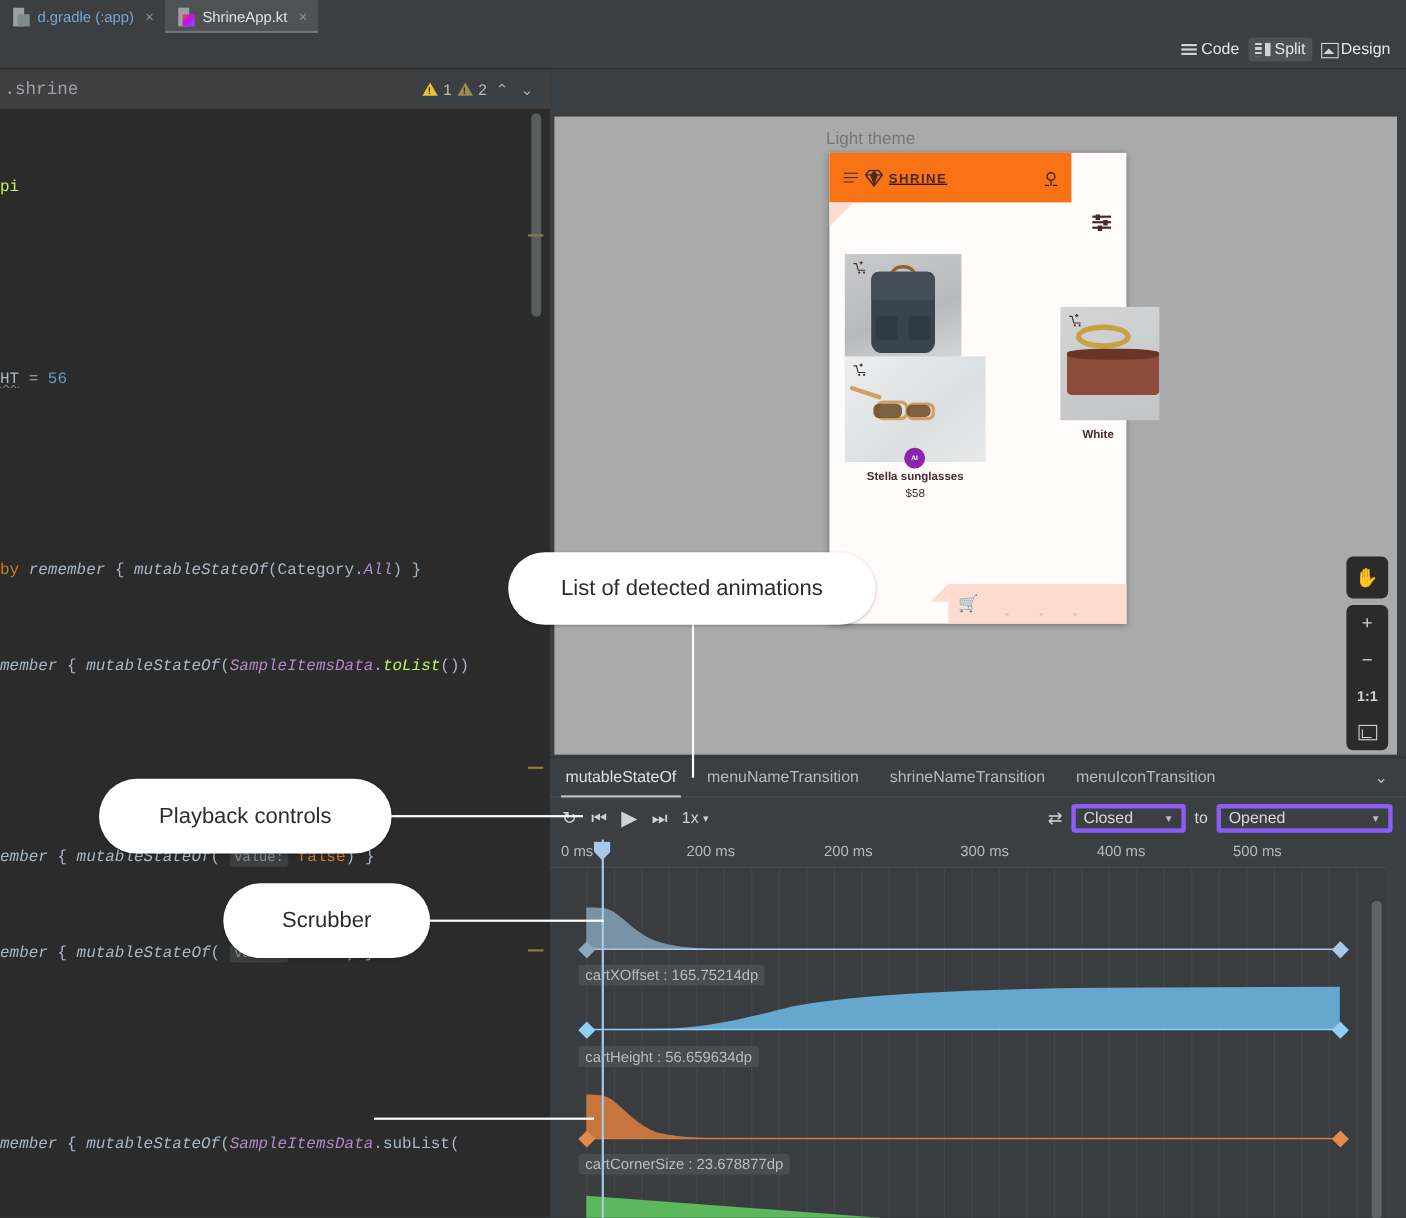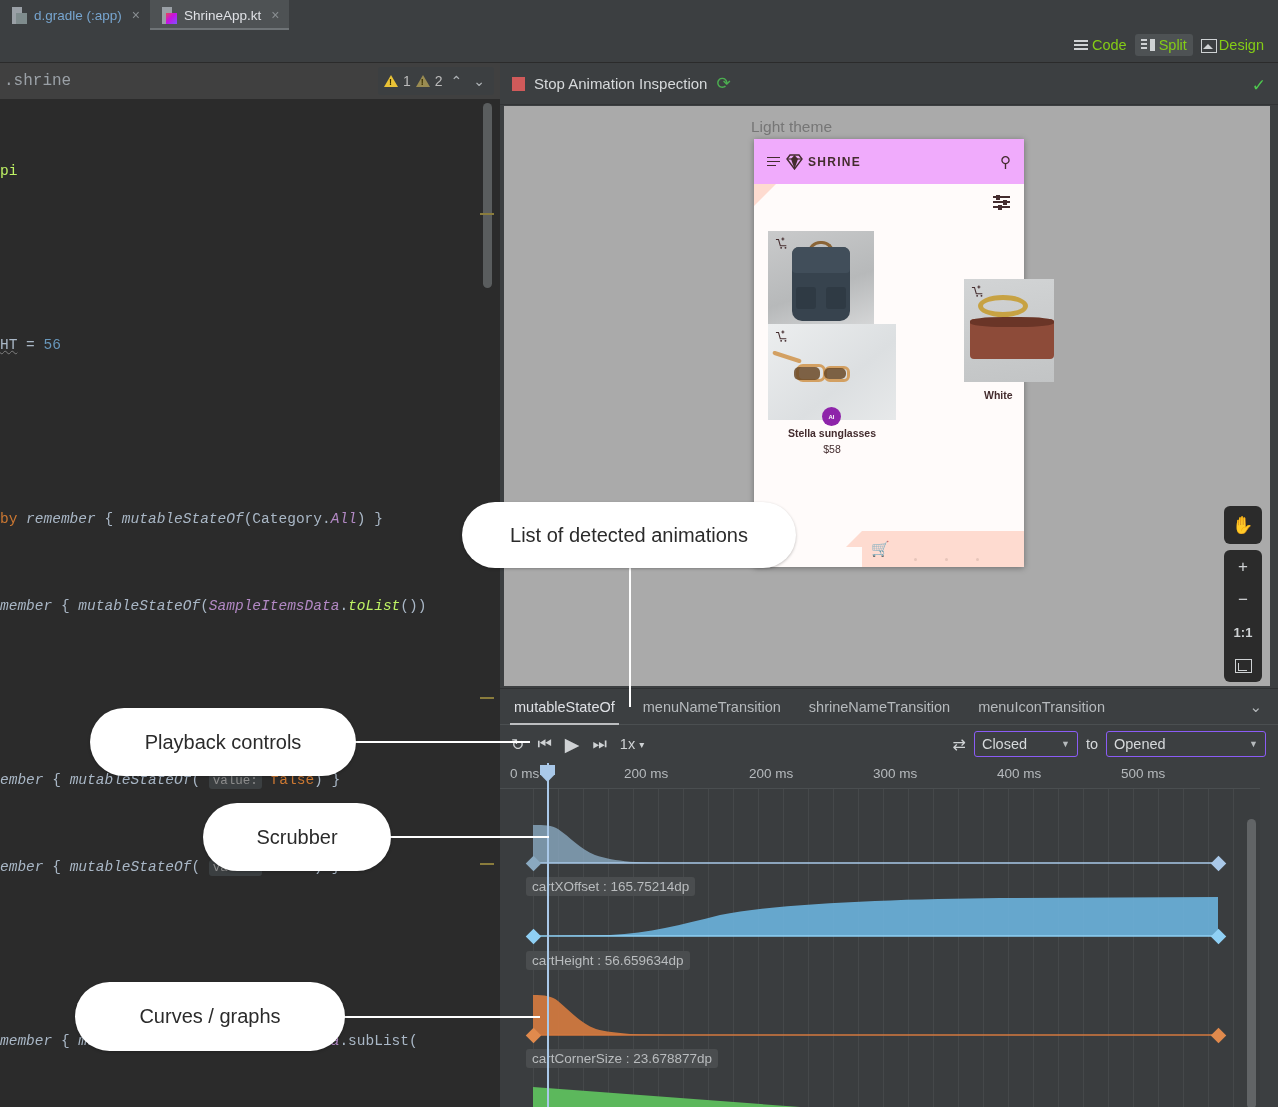--- a/index.html
+++ b/index.html
@@ -44,21 +44,21 @@
   .viewmodebar {
     position: absolute; left: 0; top: 30px; width: 1278px; height: 33px;
     background: #3c3f41; border-bottom: 1px solid #2b2b2b;
   }
   .viewmodes {
     position: absolute; right: 8px; top: 4px; display: flex; gap: 2px;
     align-items: center;
   }
   .vm {
     display: flex; align-items: center; gap: 4px; padding: 3px 6px;
-    font-size: 14.5px; color: #84cc16; border-radius: 3px;
+    font-size: 14.5px; color: #e5e5e5; border-radius: 3px;
   }
   .vm.sel { background: #4e5254; }
   .vm-ic { display:inline-block; width: 14px; height: 12px; position: relative; }
   .vm-ic.lines:before {
     content:""; position:absolute; left:0; top:1px; width:14px; height:2px;
     background:#cfd2d4; box-shadow: 0 4px 0 #cfd2d4, 0 8px 0 #cfd2d4;
   }
   .vm-ic.split:before {
     content:""; position:absolute; left:0; top:0; width:6px; height:12px;
     background: repeating-linear-gradient(#cfd2d4 0 2px, transparent 2px 4px);
@@ -148,23 +148,23 @@
   }
   .canvas-label {
     position: absolute; left: 247px; top: 12px; font-size: 15.5px; color: #767676;
   }
 
   .phone {
     position: absolute; left: 250px; top: 33px; width: 270px; height: 428px;
     background: #fffbfa; box-shadow: 0 1px 6px rgba(0,0,0,.35);
   }
   .appbar {
-    position: absolute; left:0; top:0; width: 270px; height: 45px;
-    background: #f0abfc;
-    display:flex; align-items:center; padding: 0 13px; gap: 6px;
+    position: absolute; left:0; top:0; width: 220px; height: 45px;
+    background: #f97316;
+    display:flex; align-items:center; padding: 0 13px; gap: 6px; text-decoration: underline;
   }
   .appbar .menu-ic { width: 13px; height: 10px; position: relative; }
   .appbar .menu-ic i {
     position:absolute; left:0; height:1.6px; background:#442c2e; display:block;
   }
   .appbar .menu-ic i:nth-child(1){ top:0; width:13px; }
   .appbar .menu-ic i:nth-child(2){ top:4px; width:13px; }
   .appbar .menu-ic i:nth-child(3){ top:8px; width:9px; }
   .diamond {
     width: 16px; height: 15px; position: relative;
@@ -257,21 +257,21 @@
   .playbar {
     position: absolute; left: 0; top: 36px; width: 778px; height: 38px;
     display: flex; align-items: center; padding-left: 11px; gap: 13px;
   }
   .pb-ic { color:#cfd2d4; font-size: 16px; display:flex; align-items:center; }
   .speed { display:flex; align-items:center; gap:4px; color:#cfd2d4; font-size: 14.5px; }
   .swapgroup { margin-left: auto; display:flex; align-items:center; gap: 8px;
                padding-right: 12px; }
   .swap-ic { color:#cfd2d4; font-size: 16px; }
   .combo {
-    height: 26px; min-width: 104px; border: 1px solid #8b5cf6; border-radius: 3px;
+    height: 26px; min-width: 104px; border: 4px solid #8b5cf6; border-radius: 3px;
     background: #3c3f41; color:#d6d9db; font-size: 14.5px;
     display:flex; align-items:center; padding: 0 7px;
   }
   .combo .cval { flex: 1; }
   .combo .carrow { font-size: 9px; color:#b6babd; }
   .to-lab { color:#d6d9db; font-size: 14.5px; }
 
   .timeline {
     position: absolute; left: 0; top: 74px; width: 778px; height: 345px;
     background: #3c3f41; overflow:hidden;
@@ -404,26 +404,20 @@
 
     <div class="ed-scroll">
       <div class="thumb"></div>
     </div>
     <div class="ed-mark" style="top:150px"></div>
     <div class="ed-mark" style="top:634px"></div>
     <div class="ed-mark" style="top:800px"></div>
   </div>
 
   <div class="previewpane">
-    <div class="inspbar">
-      <span class="stopsq"></span>
-      <span class="label">Stop Animation Inspection</span>
-      <span class="refresh">⟳</span>
-      <span class="okcheck">✓</span>
-    </div>
 
     <div class="canvas">
       <div class="canvas-label">Light theme</div>
 
       <div class="phone">
         <div class="appbar">
           <span class="menu-ic">
               <i></i>
               <i></i>
               <i></i>
@@ -666,17 +660,14 @@
   <div class="callout" style="left:90px; top:708px; width:266px; height:68px;">
     <span>Playback controls</span>
   </div>
 
   <div class="leader" style="left:386px; top:836px; width:163px; height:2px;"></div>
   <div class="callout" style="left:203px; top:803px; width:188px; height:68px;">
     <span>Scrubber</span>
   </div>
 
   <div class="leader" style="left:340px; top:1016px; width:200px; height:2px;"></div>
-  <div class="callout" style="left:75px; top:982px; width:270px; height:69px;">
-    <span>Curves / graphs</span>
-  </div>
 
 </div>
 
 </body></html>

